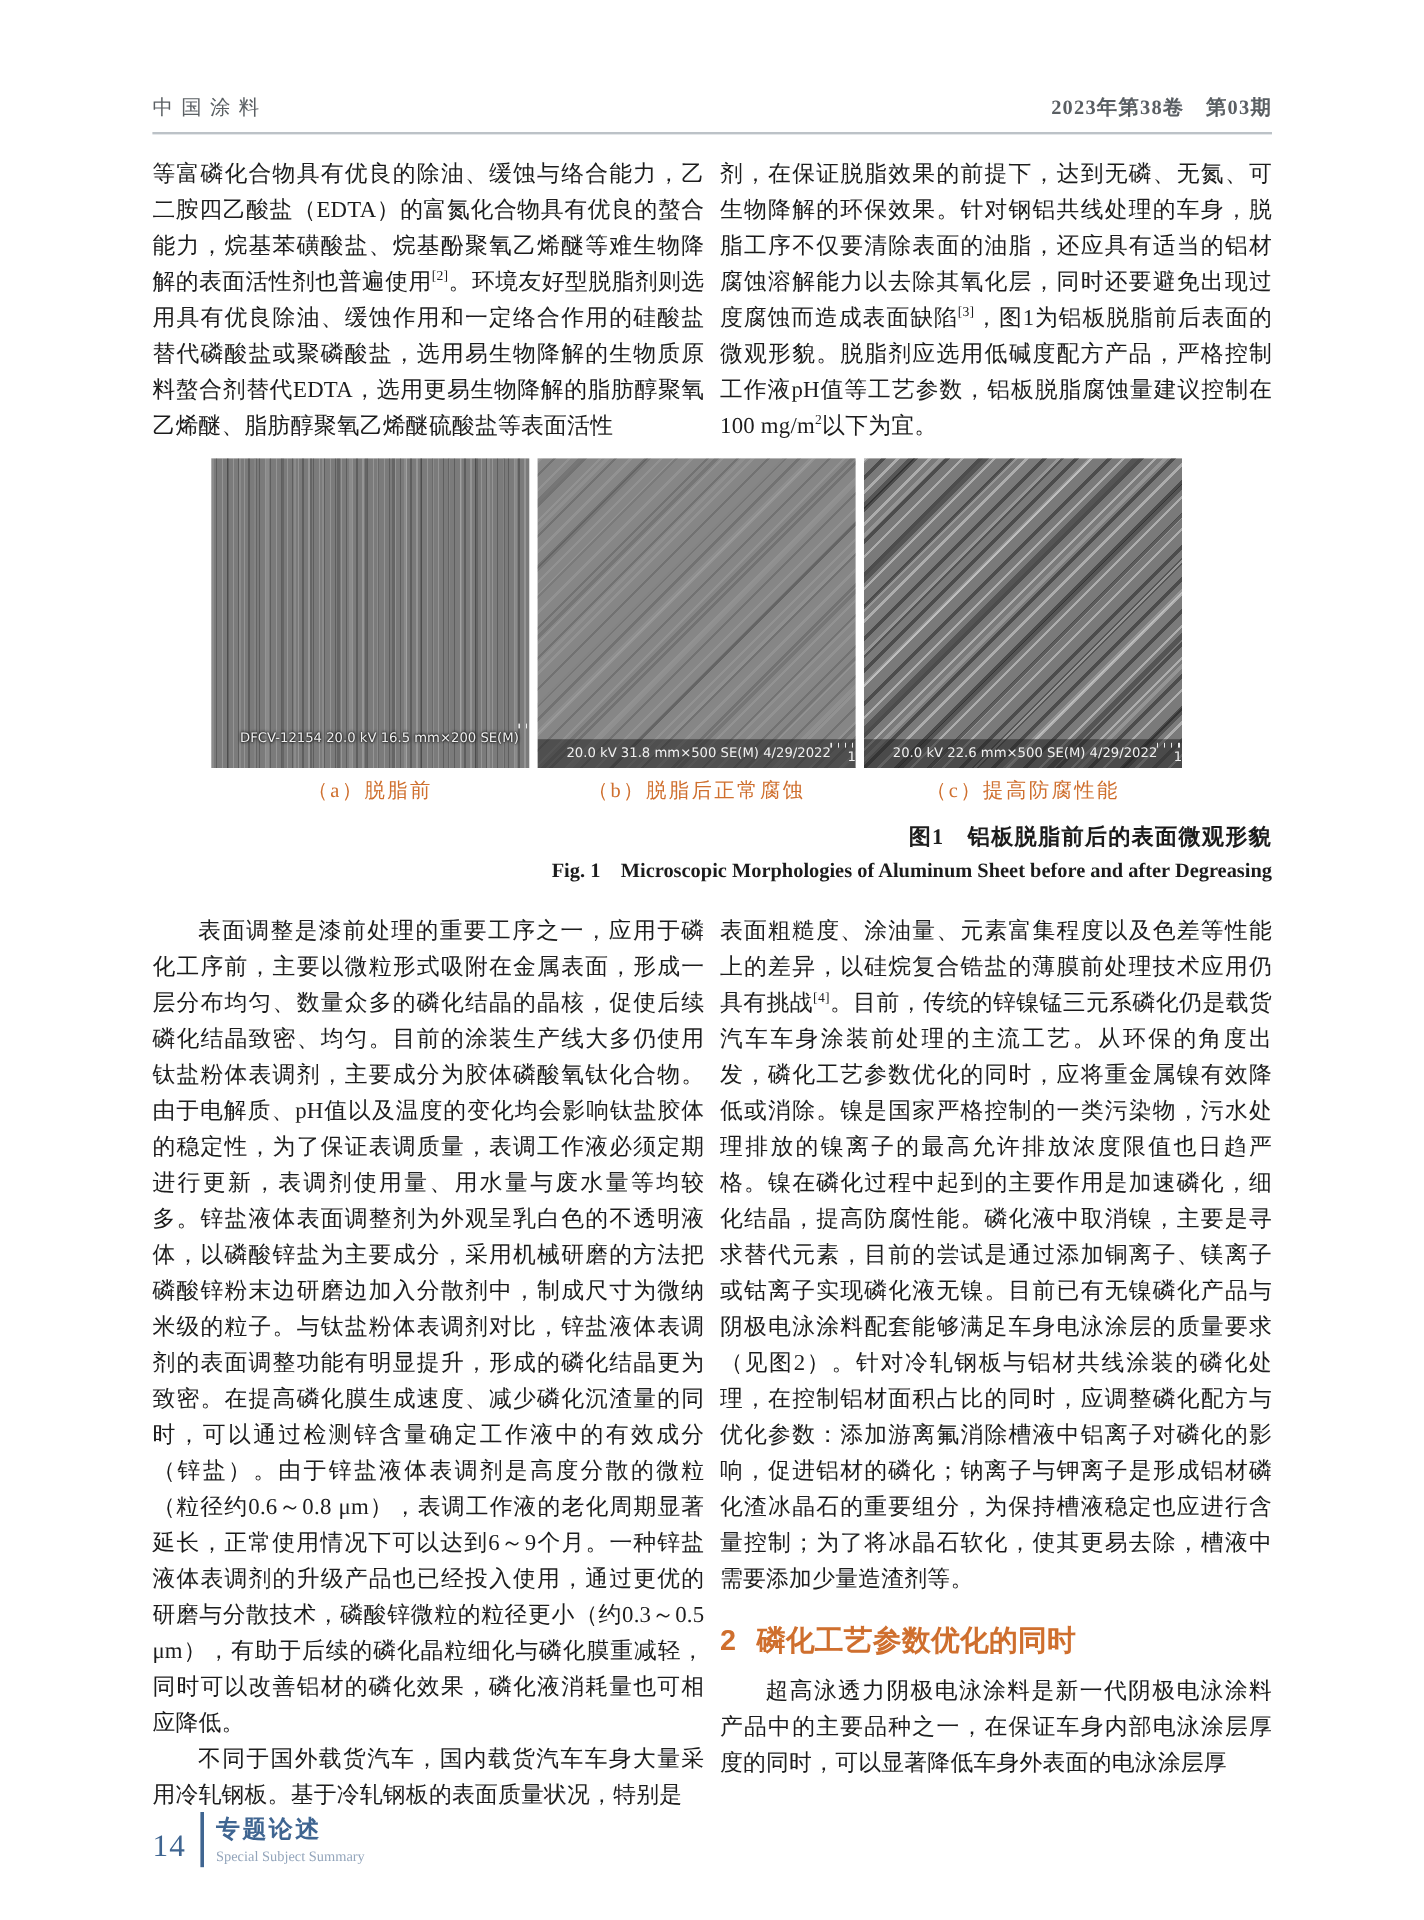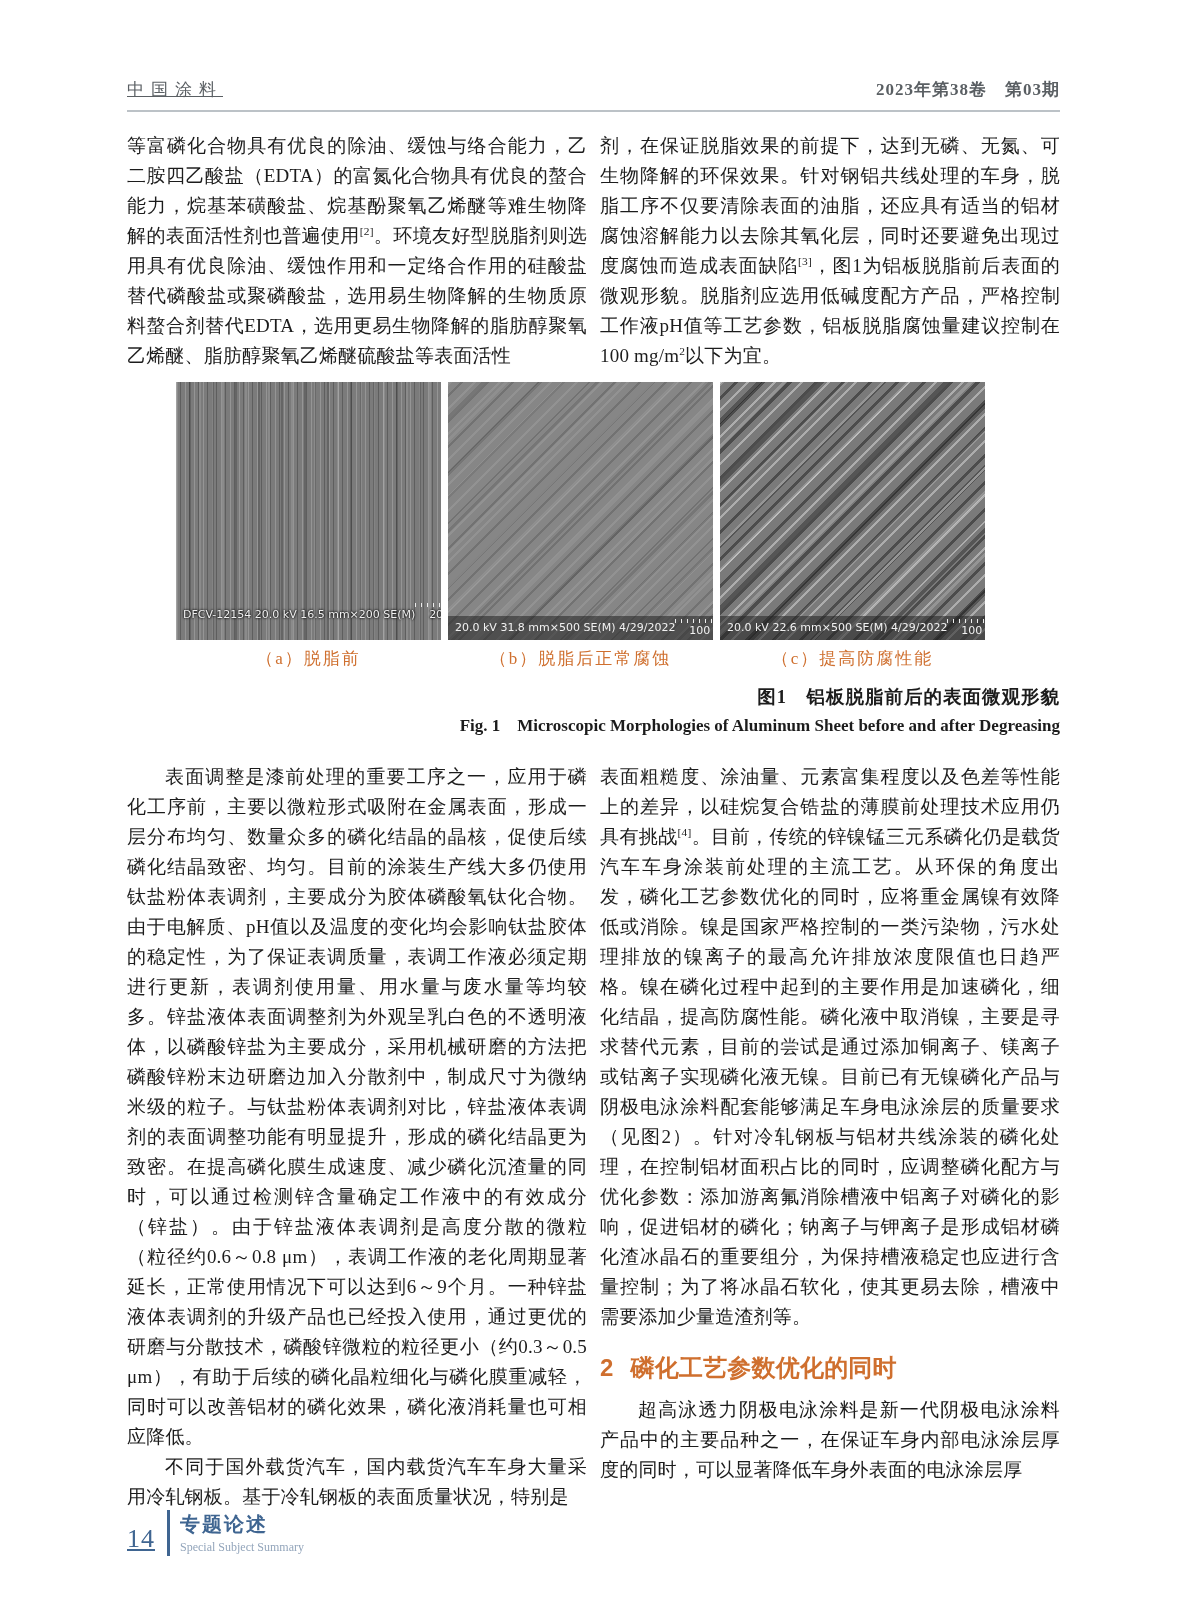--- a/index.html
+++ b/index.html
@@ -14,21 +14,21 @@
     overflow:hidden;
   }
   
   .hdr {
     display:flex; justify-content:space-between; align-items:flex-end;
     margin:78px 127px 0 127px;
     padding-bottom:9px;
     border-bottom:2px solid #bcc2c7;
     font-size:17px; color:#5a5f63;
   }
-  .hdr .journal { letter-spacing:7px;text-decoration:underline; }
+  .hdr .journal { letter-spacing:7px; }
   .hdr .issue  { letter-spacing:1px;font-weight:bold; }
   
   .content { padding:0 127px; }
   .two-col { display:flex; gap:13px; }
   .col { width:460px; font-size:19px; line-height:30px; text-align:justify; letter-spacing:0.2px; }
   .intro { margin-top:19px; }
   .col p { margin:0; }
   .indent { text-indent:2em; }
   sup { font-size:0.6em; vertical-align:super; line-height:0; }
   
@@ -51,21 +51,21 @@
   .sem-c {
     background:
       repeating-linear-gradient(135deg, rgba(255,255,255,0.38) 0 2px, rgba(0,0,0,0) 2px 10px, rgba(0,0,0,0.38) 10px 13px, rgba(0,0,0,0) 13px 19px),
       repeating-linear-gradient(135deg, rgba(255,255,255,0.20) 0 3px, rgba(0,0,0,0) 3px 26px, rgba(0,0,0,0.30) 26px 30px, rgba(0,0,0,0) 30px 44px),
       #7a7a7a;
     text-align: right;
   }
   .sem-meta {
     position:absolute; left:0; right:0;
     display:flex; justify-content:space-between; align-items:flex-end;
-    padding:2px 9px 3px 7px;
+    padding:2px 9px 3px 24px;
     color:#f1f1f1; font-size:11px;
     font-family:"DejaVu Sans", sans-serif;
     white-space:nowrap;
   }
   .meta-plain { bottom:16px; text-shadow:0 0 3px #000, 0 0 2px #000; }
   .meta-bar   { bottom:0; background:rgba(35,35,35,0.55); height:24px; align-items:center; }
   .scalebox { display:flex; flex-direction:column; align-items:flex-end; gap:1px; }
   .ticks { width:56px; height:4px;
     background:repeating-linear-gradient(90deg, #eeeeee 0 1px, rgba(0,0,0,0) 1px 6px); }
   .panel-label {
@@ -81,21 +81,21 @@
     display:flex; align-items:baseline; gap:17px;
     margin:21px 0 12px 0;
     font-family:"Liberation Sans", sans-serif;
     font-size:24px; font-weight:bold;
   }
   
   .ftr {
     position:absolute; left:127px; bottom:44px;
     display:flex; align-items:center;
   }
-  .pageno { font-size:26px; margin-top:12px; letter-spacing:1px;text-decoration:underline; }
+  .pageno { font-size:26px; margin-top:12px; letter-spacing:1px; }
   .vbar { width:3px; height:46px; margin:0 10px 0 12px; }
   .flabels { display:flex; flex-direction:column; }
   .fcn { font-size:20px; font-weight:bold; letter-spacing:2px; font-family:"Liberation Sans", sans-serif; }
   .fen { font-size:12px; color:#93a5bb; margin-top:2px; }
 </style>
 </head>
 <body>
 
 <div class="page">
 

